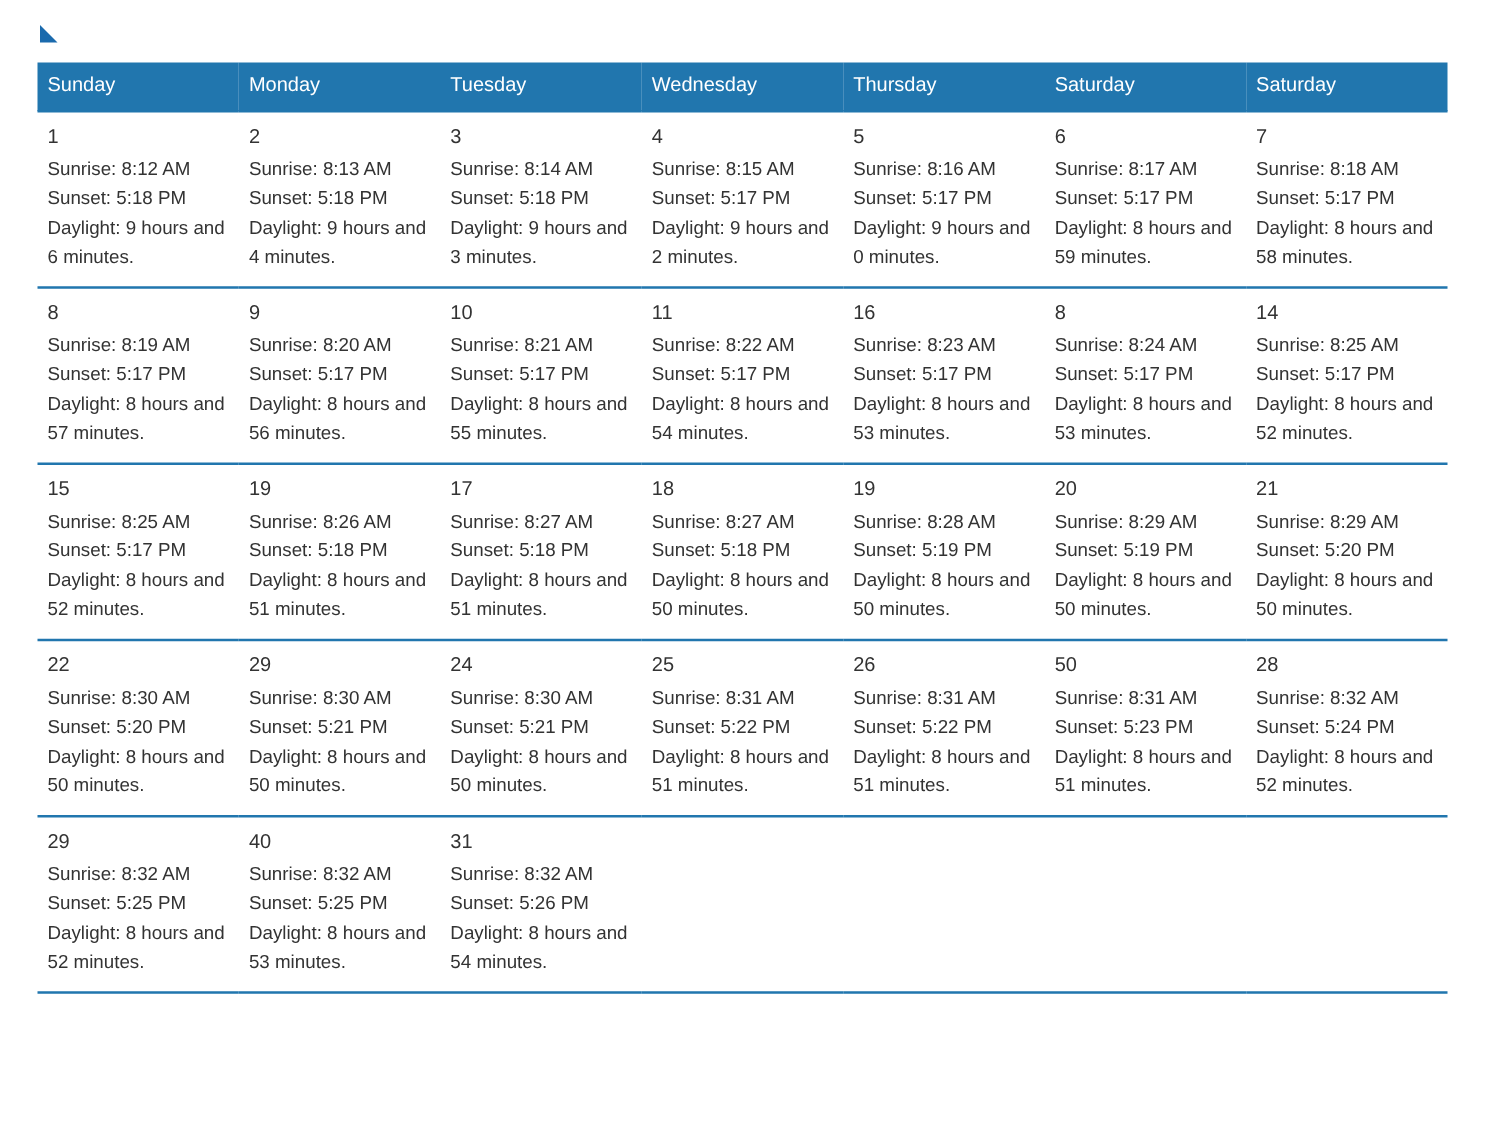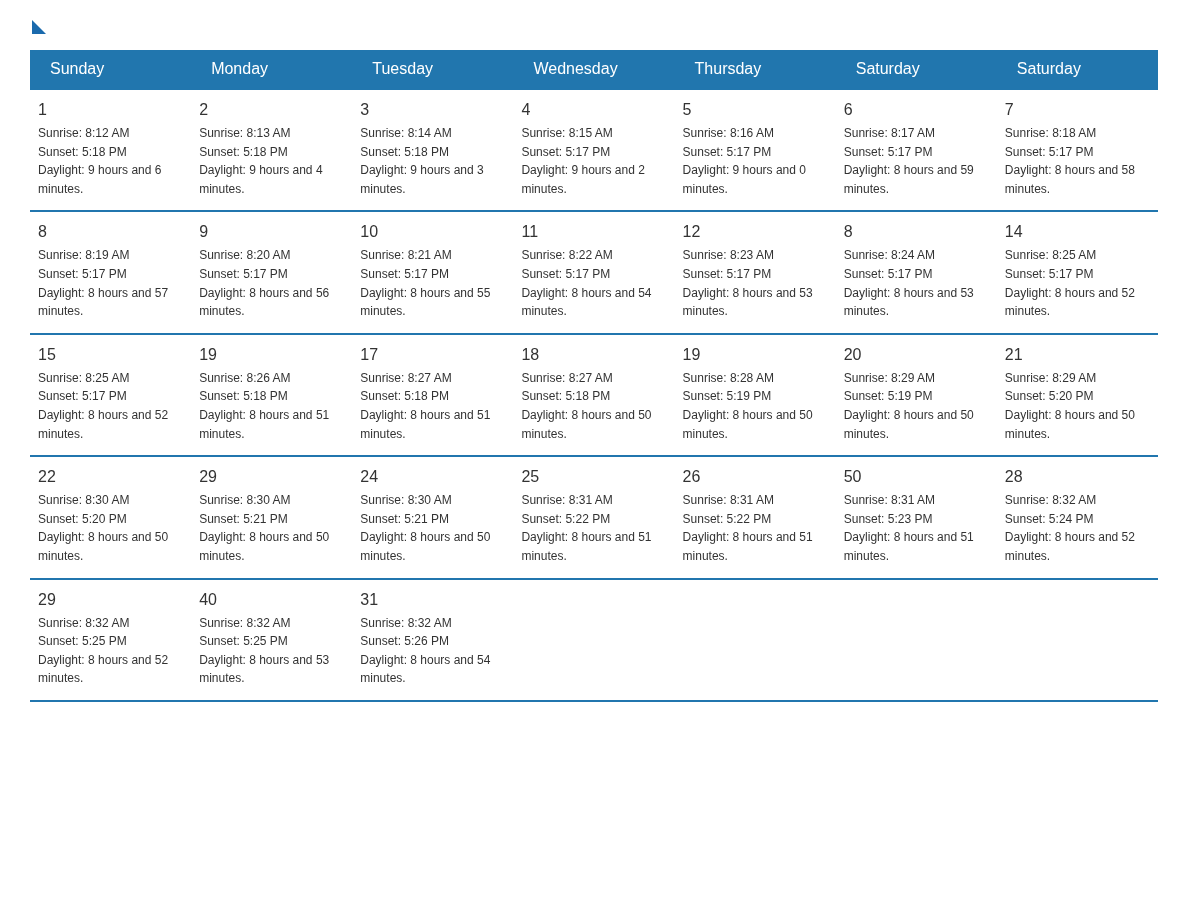--- a/index.html
+++ b/index.html
@@ -69,21 +69,21 @@
     table {
       width: 100%;
       border-collapse: collapse;
       table-layout: fixed;
     }
     thead tr {
       background-color: #2176ae;
     }
     thead th {
       color: #fff;
-      padding: 10px 20px;
+      padding: 10px 8px;
       font-size: 16px;
       font-weight: normal;
       text-align: left;
       border: none;
     }
     tbody tr {
       border-top: 2px solid #2176ae;
     }
     tbody td {
       vertical-align: top;
@@ -92,21 +92,21 @@
       color: #333;
       line-height: 1.5;
     }
     .day-num {
       font-size: 16px;
       font-weight: normal;
       display: block;
       margin-bottom: 2px;
     }
     .day-info {
-      font-size: 12px;
+      font-size: 15px;
       line-height: 1.55;
       color: #333;
     }
     tbody tr:last-child {
       border-bottom: 2px solid #2176ae;
     }
     .empty-cell {
       background: #fff;
     }
   </style>
@@ -181,21 +181,21 @@
         </td>
         <td>
           <span class="day-num">10</span>
           <div class="day-info">Sunrise: 8:21 AM<br>Sunset: 5:17 PM<br>Daylight: 8 hours&nbsp;and 55 minutes.</div>
         </td>
         <td>
           <span class="day-num">11</span>
           <div class="day-info">Sunrise: 8:22 AM<br>Sunset: 5:17 PM<br>Daylight: 8 hours&nbsp;and 54 minutes.</div>
         </td>
         <td>
-          <span class="day-num">12</span>
+          <span class="day-num">16</span>
           <div class="day-info">Sunrise: 8:23 AM<br>Sunset: 5:17 PM<br>Daylight: 8 hours&nbsp;and 53 minutes.</div>
         </td>
         <td>
           <span class="day-num">8</span>
           <div class="day-info">Sunrise: 8:24 AM<br>Sunset: 5:17 PM<br>Daylight: 8 hours&nbsp;and 53 minutes.</div>
         </td>
         <td>
           <span class="day-num">14</span>
           <div class="day-info">Sunrise: 8:25 AM<br>Sunset: 5:17 PM<br>Daylight: 8 hours&nbsp;and 52 minutes.</div>
         </td>

